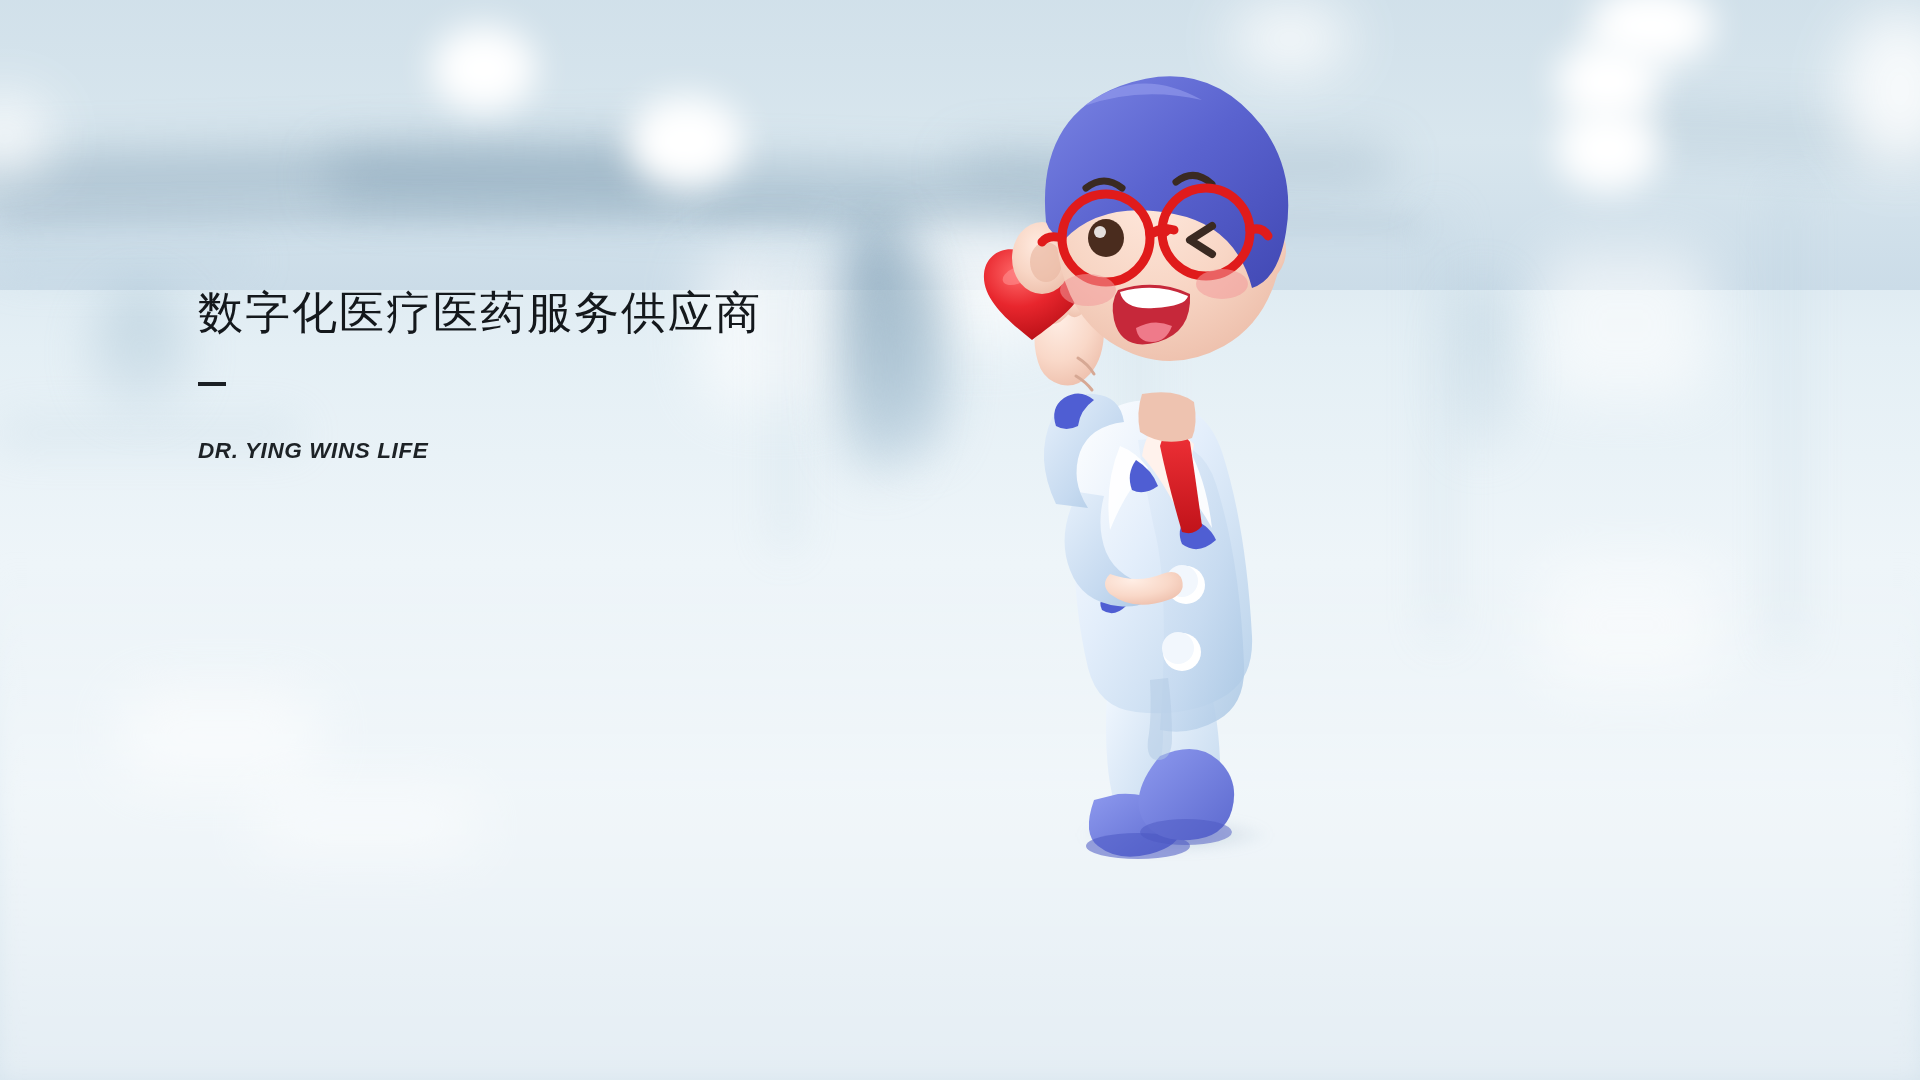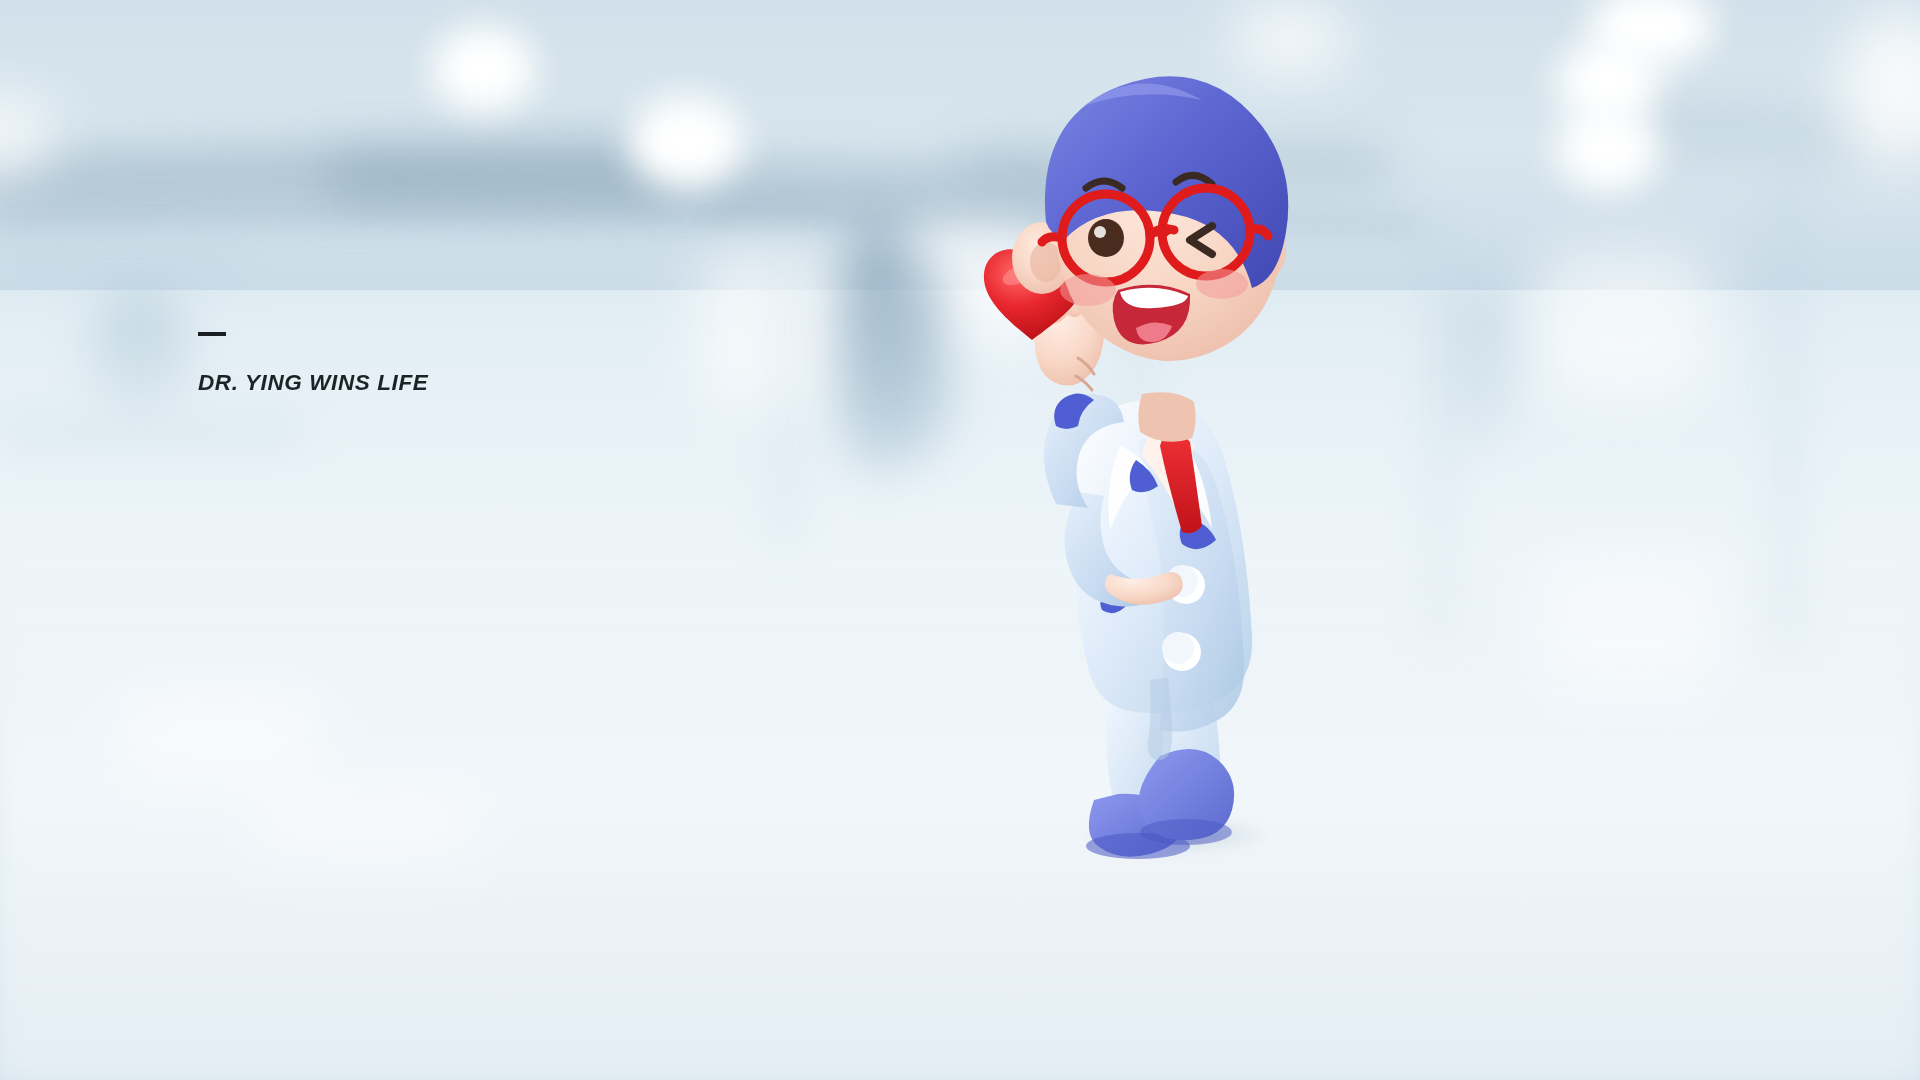--- a/index.html
+++ b/index.html
@@ -54,21 +54,21 @@
   }
   .headline{
     margin-top:22px;
     font-size:76px;line-height:1.08;font-weight:700;
     color:#e60012;letter-spacing:18px;white-space:nowrap;
   }
   .rule{
     margin-top:44px;width:28px;height:4px;background:#1b1f24;
   }
   .en{
-    margin-top:29px;
+    margin-top:47px;
     font-style:italic;font-weight:700;font-size:22.5px;line-height:1.62;
     color:#1d2226;letter-spacing:.6px;white-space:nowrap;
   }
 
   
   .char{position:absolute;left:960px;top:40px;width:430px;height:830px;}
   .char svg{display:block;width:100%;height:100%;overflow:visible;}
   .char-shadow{
     position:absolute;left:1080px;top:818px;width:190px;height:34px;
     background:radial-gradient(ellipse at center,rgba(115,148,172,.34) 0%,rgba(115,148,172,0) 72%);
@@ -115,20 +115,21 @@
 
     <div class="figure-blur" style="left:836px;top:222px;width:86px;height:250px;background:linear-gradient(180deg,#6d8ea6 0%,#93b0c4 60%,#bcd2e0 100%);opacity:.6;"></div>
     <div class="figure-blur" style="left:886px;top:256px;width:66px;height:200px;background:linear-gradient(180deg,#86a6bb 0%,#b3cadb 100%);opacity:.45;"></div>
     <div class="figure-blur" style="left:92px;top:288px;width:96px;height:120px;background:linear-gradient(180deg,#8fb0c4 0%,#c6d9e5 100%);opacity:.4;"></div>
     <div class="figure-blur" style="left:1452px;top:280px;width:60px;height:170px;background:linear-gradient(180deg,#9ab8cb 0%,#c9dbe7 100%);opacity:.35;"></div>
 
     <div class="floorglow"></div>
   </div>
 
   <div class="copy">
+    <div class="subhead">数字化医疗医药服务供应商</div>
     <div class="rule"></div>
     <div class="en">
       <div>DR. YING WINS LIFE</div>
     </div>
   </div>
 
   <div class="char-shadow"></div>
   <div class="char">
     <svg viewBox="0 0 430 830" xmlns="http://www.w3.org/2000/svg">
       <defs>

